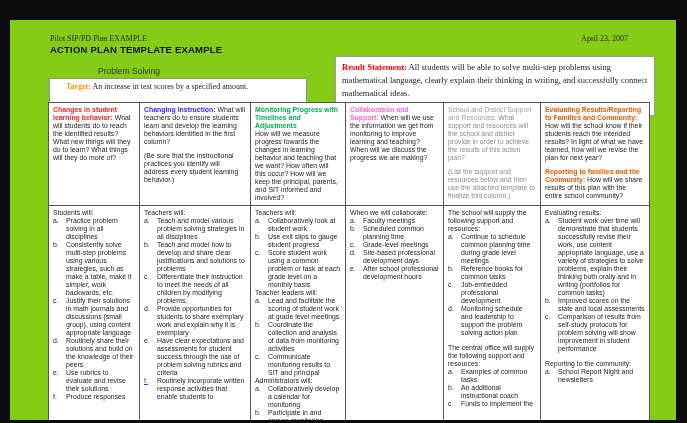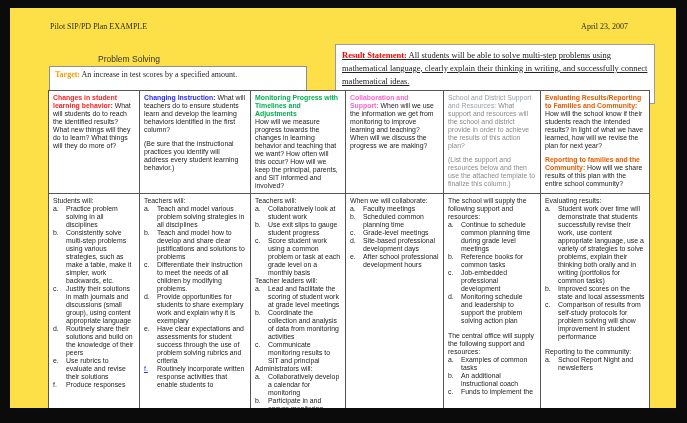--- a/index.html
+++ b/index.html
@@ -1,29 +1,29 @@
 <!DOCTYPE html>
 <html><head>
 <meta charset="utf-8">
 <style>
   html,body{margin:0;padding:0}
   body{width:687px;height:423px;background:#0b0b0b;position:relative;overflow:hidden;}
-  .page{position:absolute;left:10px;top:8px;width:666px;height:400px;background:#fde047;overflow:hidden;}
+  .page{position:absolute;left:10px;top:20px;width:666px;height:400px;background:#84cc16;overflow:hidden;}
 
   .doc-label{position:absolute;left:40px;top:14px;font:8px "Liberation Serif",serif;color:#2a2a2a;}
   .doc-title{position:absolute;left:40px;top:24px;font:bold 9.5px "Liberation Sans",sans-serif;color:#111;letter-spacing:.2px;}
   .doc-date{position:absolute;right:48px;top:14px;font:8px "Liberation Serif",serif;color:#2a2a2a;}
   .section-label{position:absolute;left:40px;top:46px;font:8.5px "Liberation Sans",sans-serif;color:#333;margin-left:48px;}
 
   .target-box{position:absolute;left:39px;top:58px;width:258px;height:40px;border:1px solid #8f8f8f;
-    padding:3px 5px;box-sizing:border-box;font:8px "Liberation Serif",serif;color:#222;background:#fff;}
+    padding:3px 16px;box-sizing:border-box;font:8px "Liberation Serif",serif;color:#222;background:#fff;}
   .target-label{color:#ff9900;font-weight:bold;}
 
   .result-box{position:absolute;left:325px;top:36px;width:320px;height:60px;border:1px solid #9a9a9a;
-    padding:4px 6px;box-sizing:border-box;font:8.5px "Liberation Serif",serif;color:#222;line-height:1.5;background:#fff;text-decoration:underline;}
+    padding:4px 6px;box-sizing:border-box;font:8.5px "Liberation Serif",serif;color:#222;line-height:1.5;background:#fff;}
   .result-label{color:#ff0000;font-weight:bold;}
 
   .tbl{position:absolute;left:38px;top:82px;width:602px;height:318px;box-sizing:border-box;
     border:1px solid #555;border-bottom:none;background:#fff;display:flex;flex-direction:column;overflow:hidden;}
   .trow{display:flex;}
   .trow.head{min-height:102px;border-bottom:1px solid #555;}
   .trow.bodyr{flex:1;overflow:hidden;}
   .cell{box-sizing:border-box;padding:3px 4px;font:6.9px "Liberation Sans",sans-serif;line-height:1.16;
     color:#222;overflow:hidden;}
   .cell + .cell{border-left:1px solid #555;}
@@ -50,20 +50,21 @@
   .li{display:flex;}
   .m{flex:0 0 13px;}
   .lt{flex:1;}
   .m-link{color:#2a2aff;text-decoration:underline;}
 </style>
 </head>
 <body>
 
 <div class="page">
   <div class="doc-label">Pilot SIP/PD Plan EXAMPLE</div>
+  <div class="doc-title">ACTION PLAN TEMPLATE EXAMPLE</div>
   <div class="doc-date">April 23, 2007</div>
   <div class="section-label">Problem Solving</div>
 
   <div class="target-box"><span class="target-label">Target:</span><span> An increase in test scores by a specified amount.</span></div>
 
   <div class="result-box"><span class="result-label">Result Statement:</span><span> All students will be able to solve multi-step problems using mathematical language, clearly explain their thinking in writing, and successfully connect mathematical ideas.</span></div>
 
   <div class="tbl">
     <div class="trow head">
         <div class="cell hcell">

